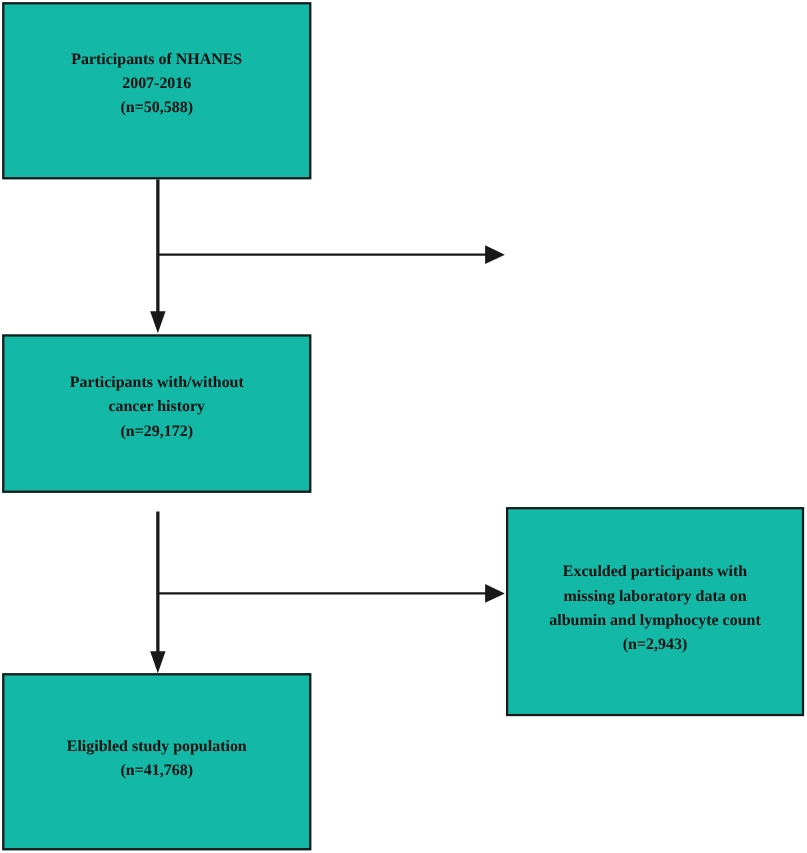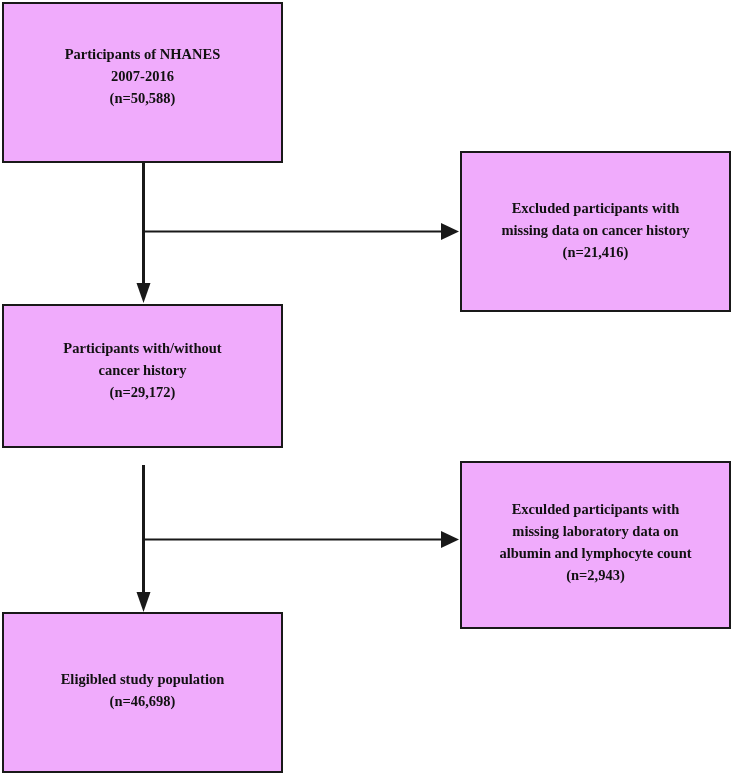--- a/index.html
+++ b/index.html
@@ -14,21 +14,21 @@
     position: relative;
     width: 734px;
     height: 775px;
     background: #ffffff;
     overflow: hidden;
   }
   .node {
     position: absolute;
     box-sizing: border-box;
     border: 2px solid #191919;
-    background: #f0abfc;
+    background: #14b8a6;
     display: flex;
     align-items: center;
     justify-content: center;
   }
   .node-text {
     font-weight: bold;
     font-size: 14.5px;
     line-height: 22px;
     color: #111111;
     text-align: center;
@@ -36,21 +36,21 @@
     padding: 0 6px;
     box-sizing: border-box;
     white-space: pre-line;
   }
   
   #node-enrolled   { left: 2px;   top: 2px;   width: 281px; height: 161px; }
   #node-cohort     { left: 2px;   top: 304px; width: 281px; height: 144px; }
   #node-final      { left: 2px;   top: 612px; width: 281px; height: 161px; }
   
   #node-excl-1     { left: 460px; top: 151px; width: 271px; height: 161px; }
-  #node-excl-2     { left: 460px; top: 461px; width: 271px; height: 168px; }
+  #node-excl-2     { left: 460px; top: 461px; width: 271px; height: 190px; }
 
   
   #node-enrolled .node-text  { transform: translateY(-7px); }
   #node-cohort .node-text    { transform: translateY(-6px); }
   #node-final .node-text     { transform: translateY(-3px); }
   #node-excl-1 .node-text    { transform: translateY(-2px); }
   #node-excl-2 .node-text    { transform: translateY(-3px); }
 
   .connectors {
     position: absolute;
@@ -88,37 +88,32 @@
       <polygon points="459,539.5 441,531 441,548" fill="#191919"></polygon>
     </g>
   </svg>
 
   <div class="node" id="node-enrolled">
     <div class="node-text">Participants of NHANES
 2007-2016
 (n=50,588)</div>
   </div>
 
-  <div class="node" id="node-excl-1">
-    <div class="node-text">Excluded participants with
-missing data on cancer history
-(n=21,416)</div>
-  </div>
 
   <div class="node" id="node-cohort">
     <div class="node-text">Participants with/without
 cancer history
 (n=29,172)</div>
   </div>
 
   <div class="node" id="node-excl-2">
     <div class="node-text">Exculded participants with
 missing laboratory data on
 albumin and lymphocyte count
 (n=2,943)</div>
   </div>
 
   <div class="node" id="node-final">
     <div class="node-text">Eligibled study population
-(n=46,698)</div>
+(n=41,768)</div>
   </div>
 
 </div>
 
 </body></html>

